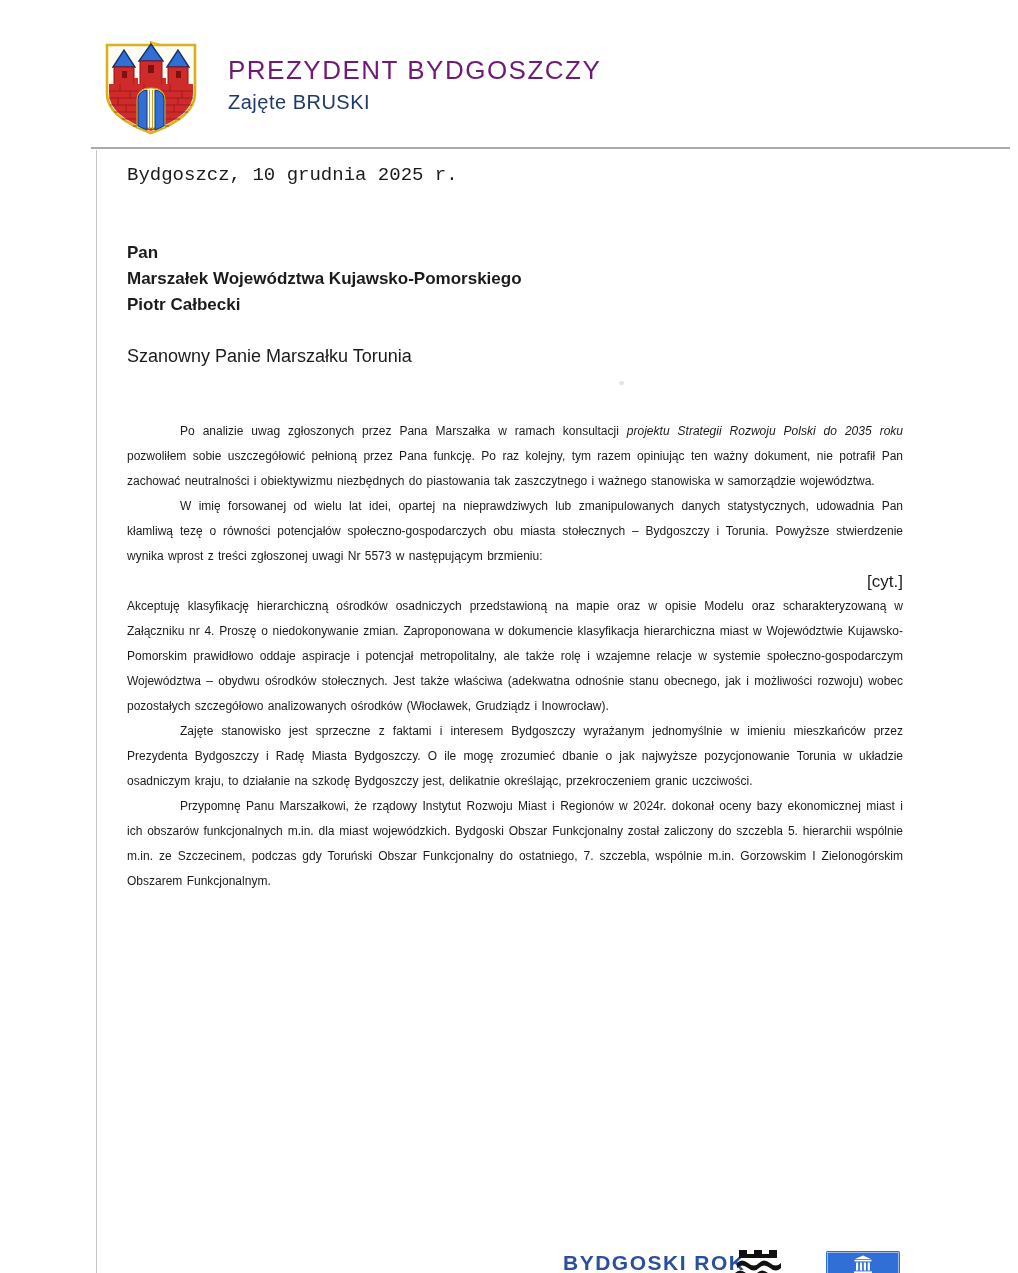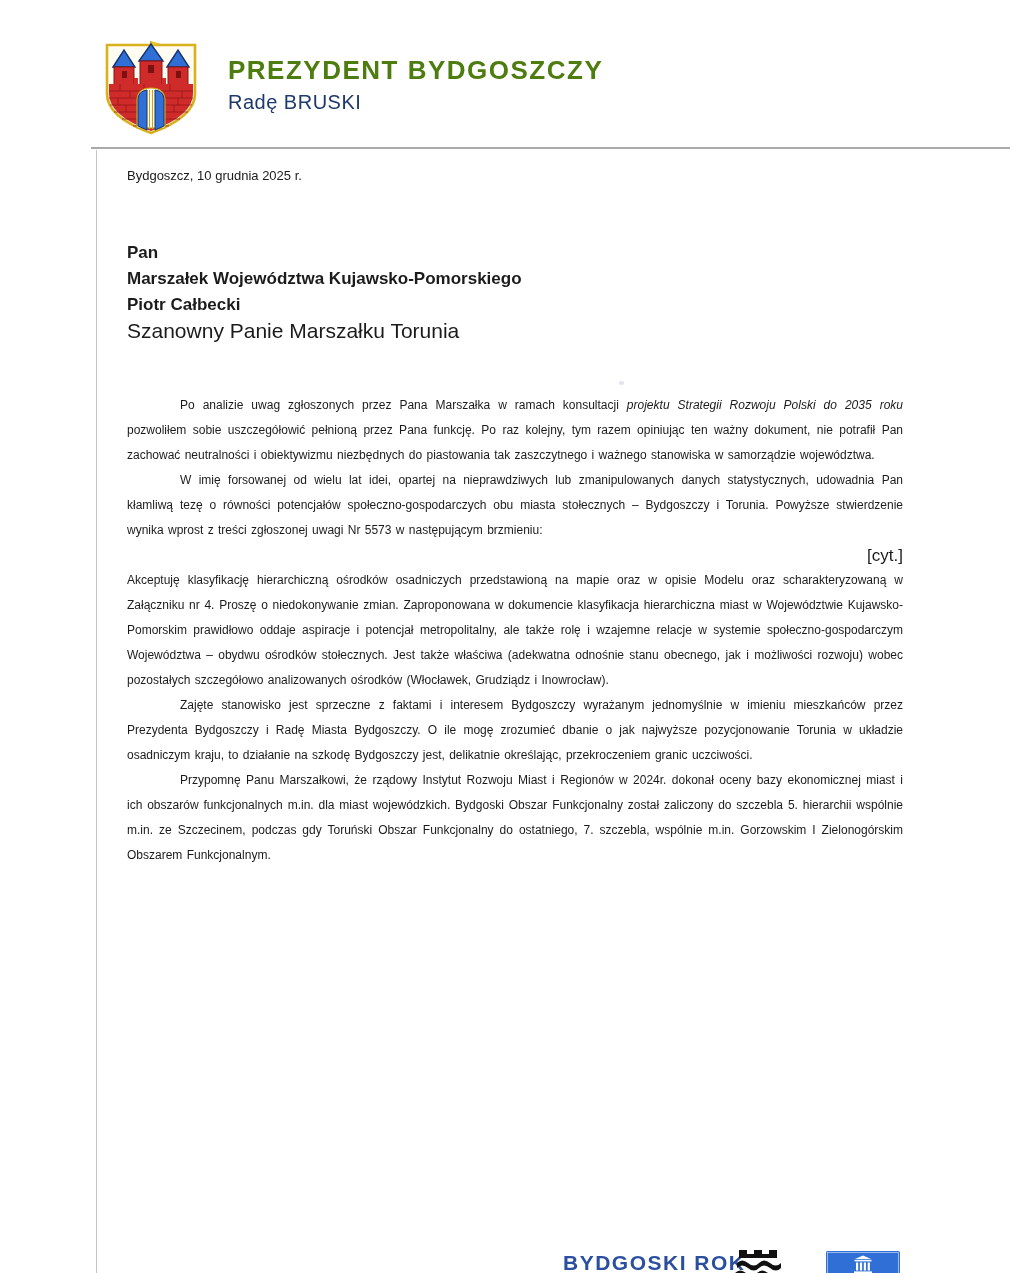--- a/index.html
+++ b/index.html
@@ -11,37 +11,37 @@
     position:relative;
     overflow:hidden;
   }
   .page{position:absolute;inset:0;background:#fff;}
 
   
   .letterhead{position:absolute;left:100px;top:38px;display:flex;align-items:flex-start;}
   .coa{width:102px;height:100px;display:block;}
   .head-text{margin-left:26px;padding-top:17px;}
   .head-title{
-    font-size:26px;letter-spacing:1.5px;color:#4d7c0f;font-weight:700;line-height:30px;
+    font-size:26px;letter-spacing:1.5px;color:#701a75;font-weight:400;line-height:30px;
   }
   .head-name{
     font-size:20px;letter-spacing:.5px;color:#1e3a6c;font-weight:400;line-height:26px;margin-top:4px;
   }
 
   
   .rule-h{position:absolute;left:91px;top:147px;width:919px;height:2px;background:#8d8d8d;opacity:.75;}
   .rule-v{position:absolute;left:96px;top:150px;bottom:0;width:1px;background:#7d7d7d;opacity:.45;}
   .artifact-dot{position:absolute;left:619px;top:381px;width:5px;height:4px;background:#aab2bc;opacity:.35;border-radius:2px;}
 
   
   .content{position:absolute;left:127px;top:163px;width:776px;}
-  .meta-line{font-size:13px;line-height:25px;font-weight:400;}
+  .meta-line{font-size:19px;line-height:25px;font-weight:400;font-family:Liberation Mono, monospace;}
   .recipient{margin-top:52px;font-weight:700;font-size:17px;line-height:26px;}
   .letter-title{margin:64px 0 0 0;text-align:center;font-size:19px;font-weight:400;letter-spacing:.5px;line-height:26px;}
-  .salutation{font-size:21px;line-height:25px;}
+  .salutation{margin-top:26px;font-size:18px;line-height:25px;}
   .body-block{margin-top:50px;}
   .para{
     margin:0;font-size:12px;line-height:25px;text-align:justify;
     word-spacing:1px;
   }
   .indent{text-indent:53px;}
   .cyt{font-size:17px;line-height:25px;text-align:right;margin:0;}
   .bold{font-weight:400;}
   .ital{font-style:italic;}
 
@@ -110,21 +110,21 @@
 
       <path d="M64 88 V62 Q64 53 55 52 L55 92 Z" fill="#2f6fd6" stroke="#15336e" stroke-width="1"></path>
 
       <g stroke="#caa50f" stroke-width="1">
         <line x1="49.5" y1="52" x2="49.5" y2="91"></line>
         <line x1="52.5" y1="52" x2="52.5" y2="91"></line>
       </g>
     </svg>
     <div class="head-text">
       <div class="head-title">PREZYDENT BYDGOSZCZY</div>
-      <div class="head-name">Radę BRUSKI</div>
+      <div class="head-name">Zajęte BRUSKI</div>
     </div>
   </header>
 
   <div class="rule-h"></div>
   <div class="rule-v"></div>
   <div class="artifact-dot"></div>
 
   <main class="content">
     <div class="meta-line">Bydgoszcz, 10 grudnia 2025 r.</div>
 

